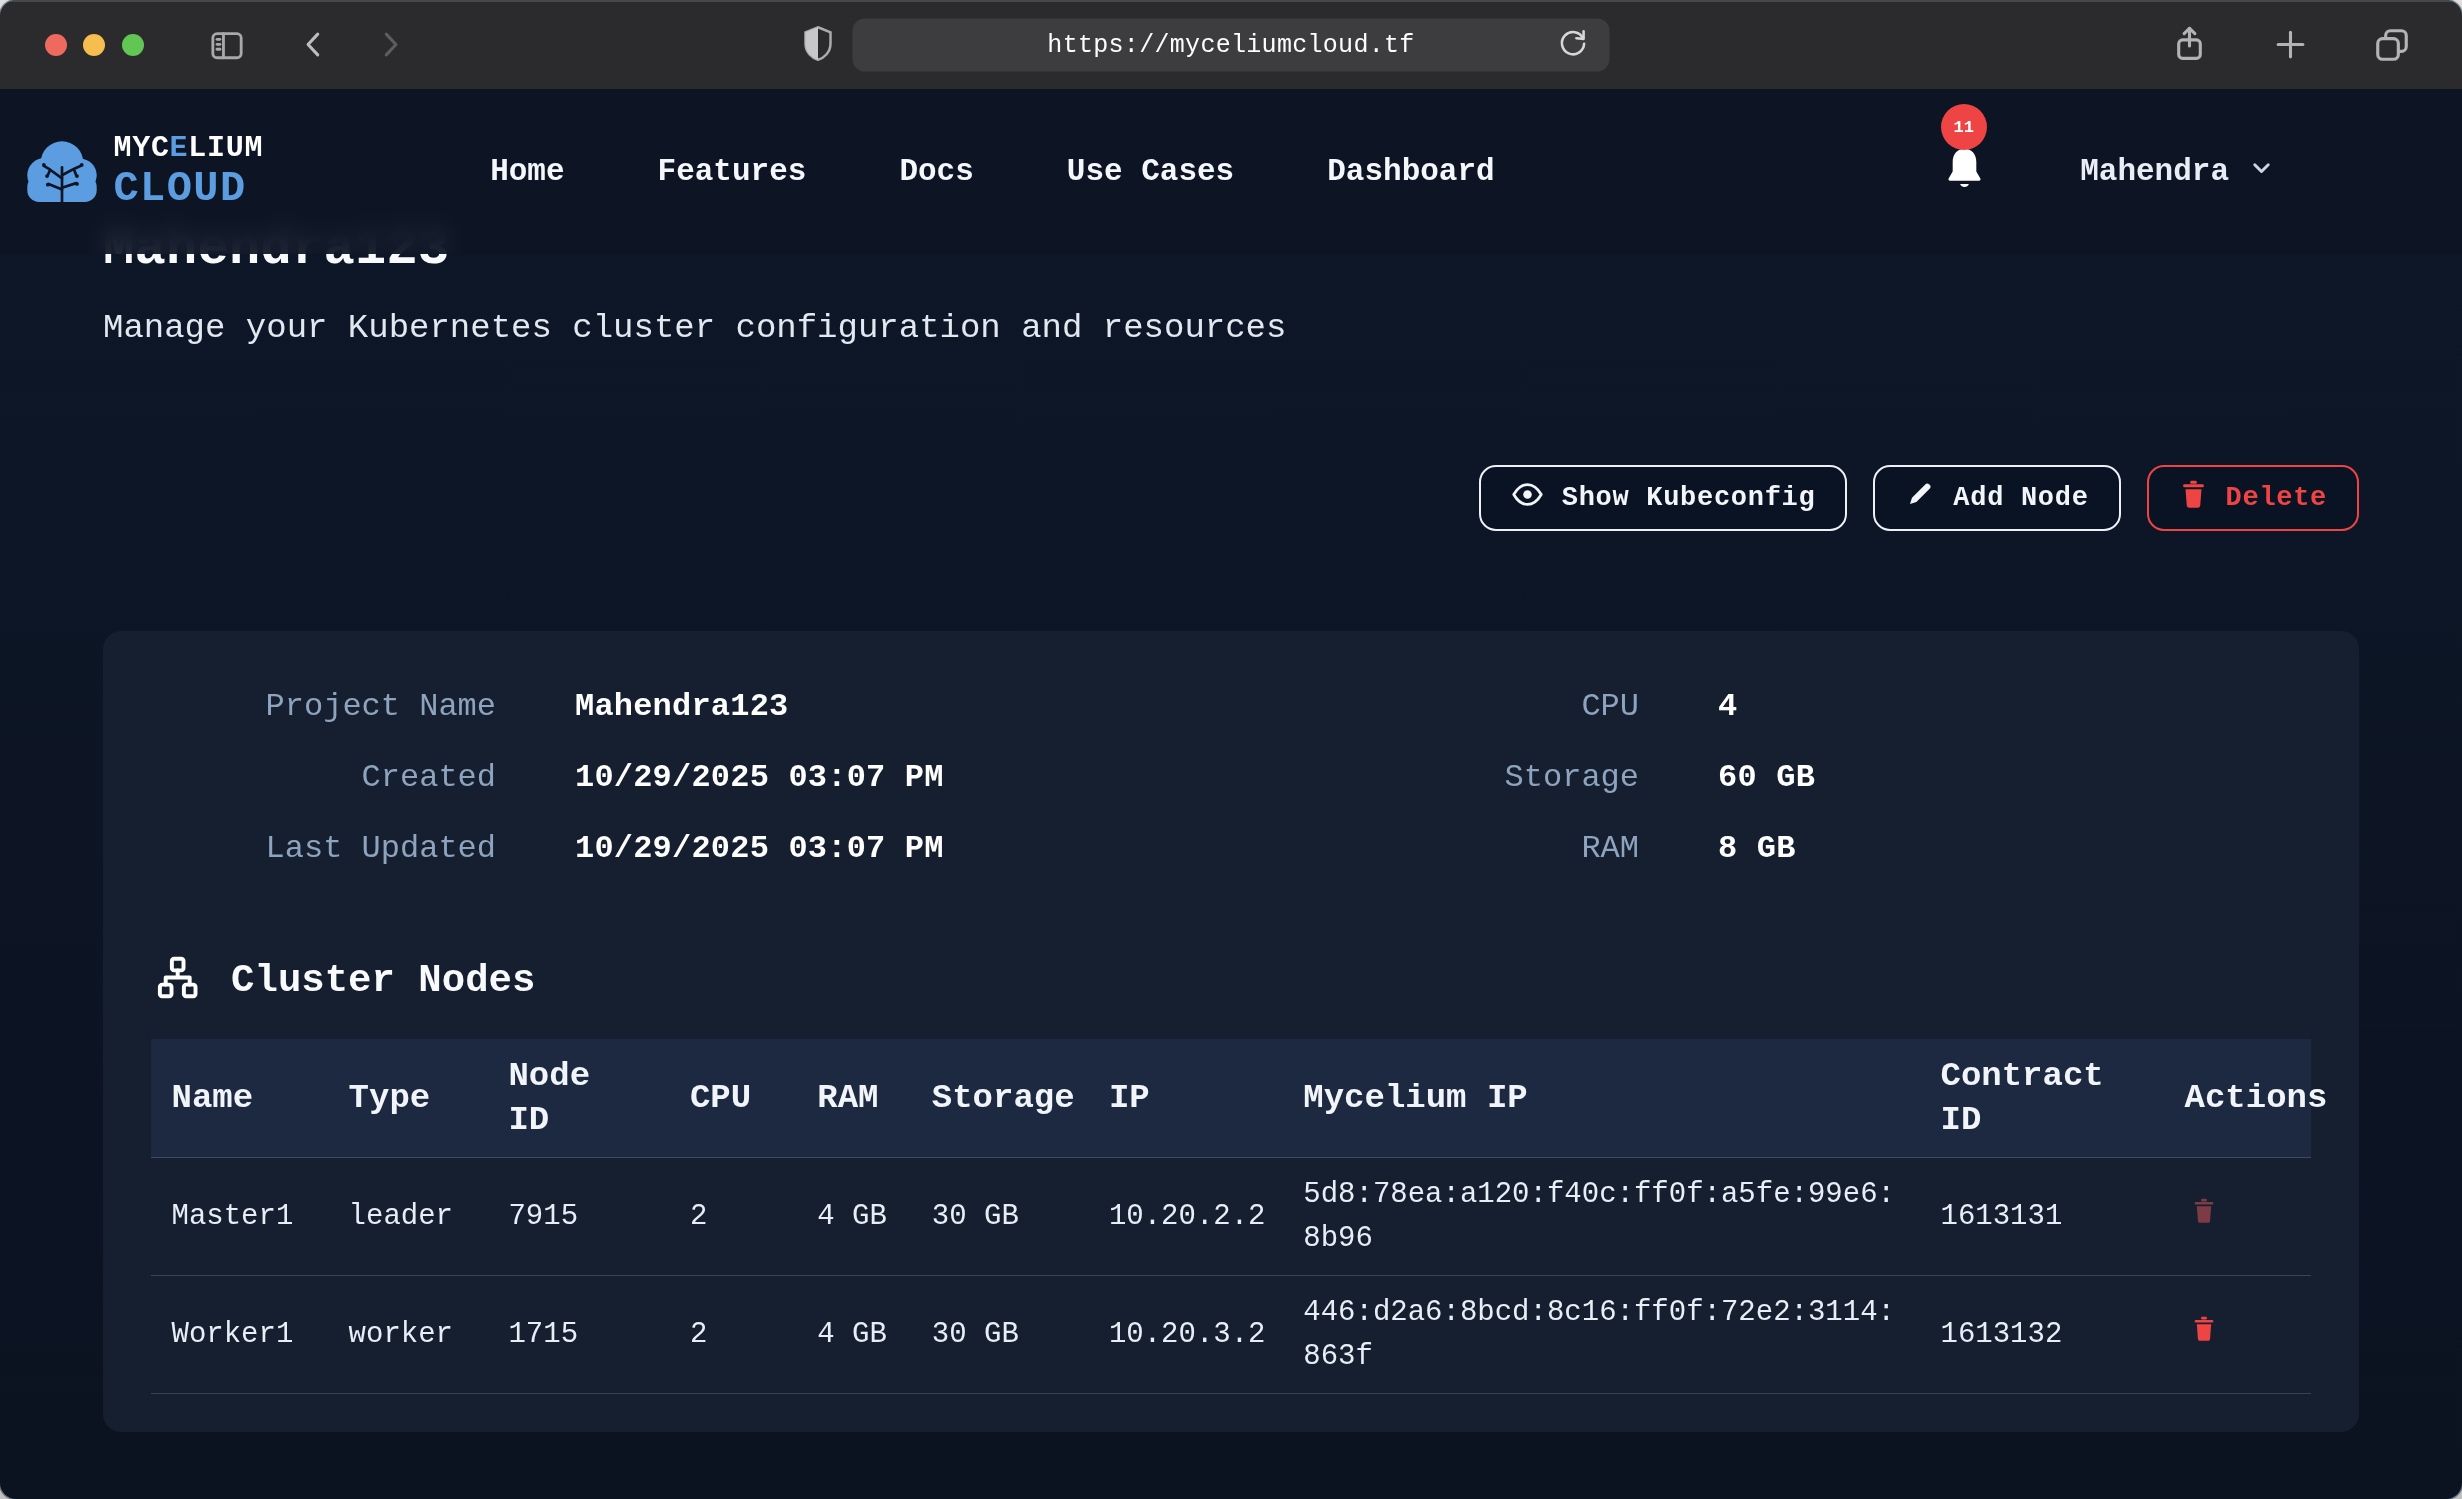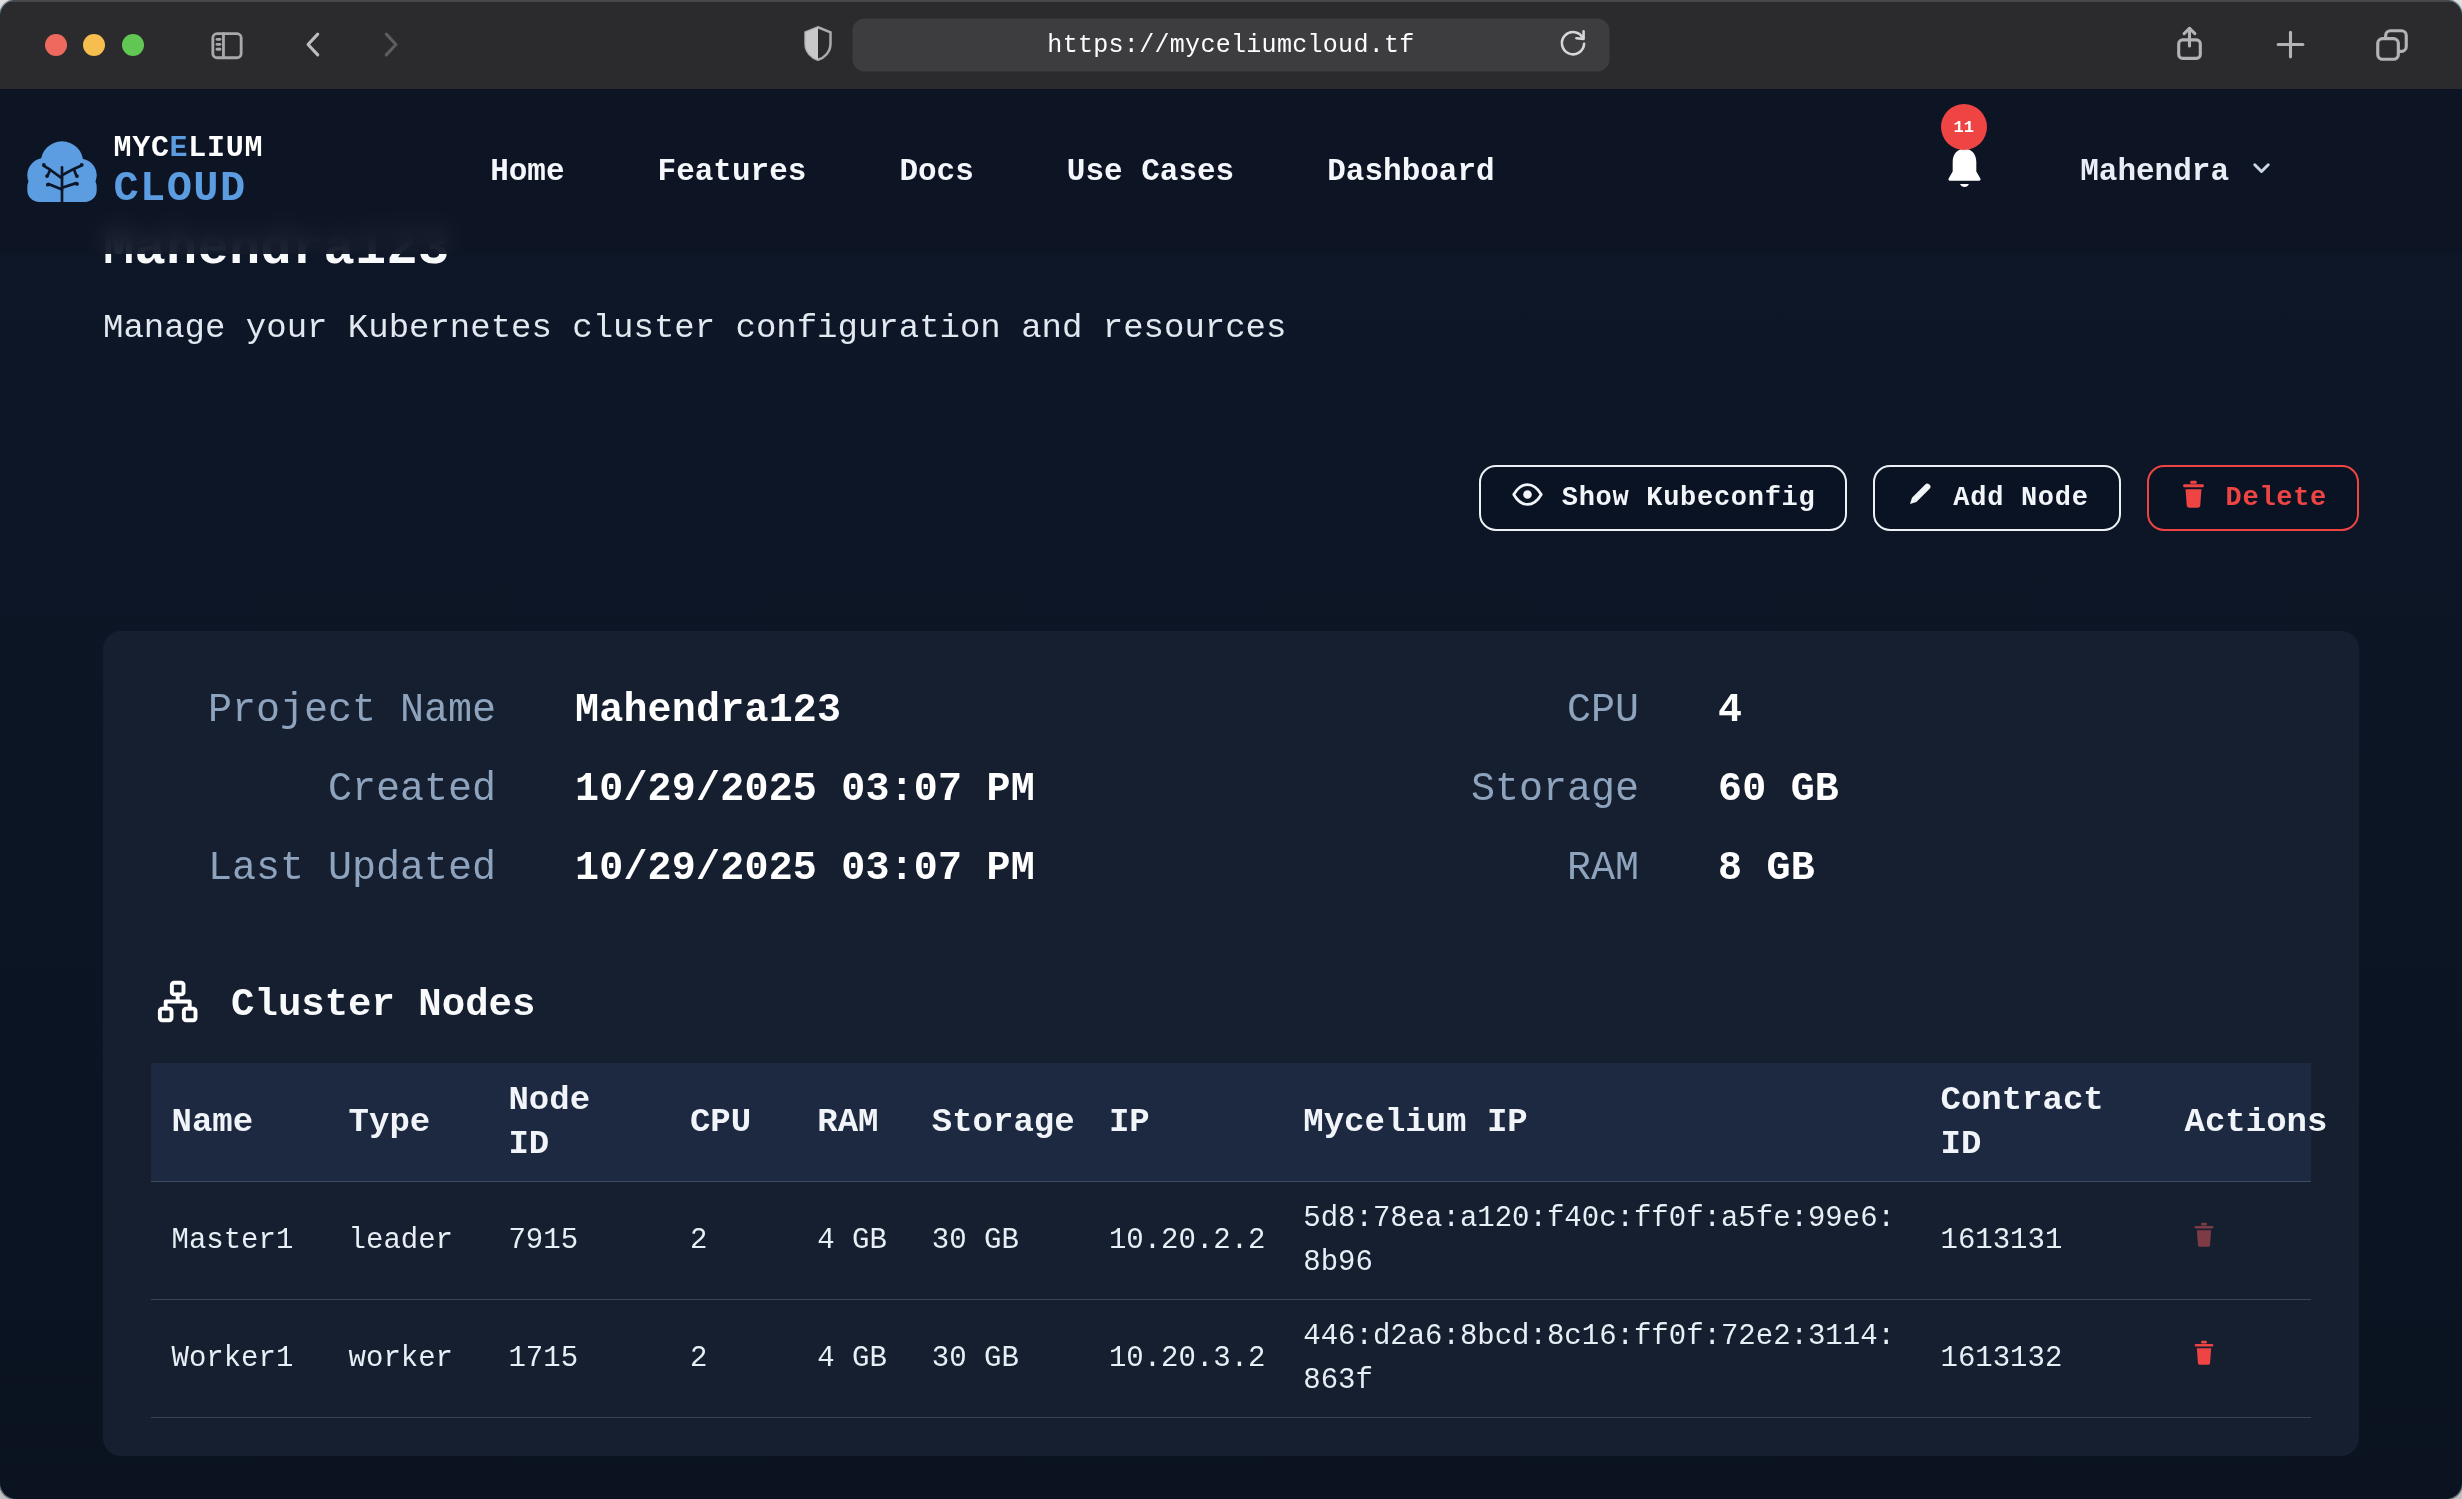--- a/index.html
+++ b/index.html
@@ -75,21 +75,21 @@
     border-radius:17px; border:2.1px solid #edf1f6; background:rgba(10,18,32,.55);
     color:#f2f5f9; font-size:27px; font-weight:700; letter-spacing:0.7px;
     font-family:inherit; cursor:pointer;
   }
   .btn-danger { border-color:#ef4444; color:#ef4444; }
 
   .card { margin-top:100px; background:#161f2f; border-radius:18px; padding:57px 48px 38px; }
 
   .details-grid { display:grid; grid-template-columns:1.22fr 1fr; }
   .detail-col { display:flex; flex-direction:column; gap:34px; }
-  .detail-row { display:flex; align-items:center; font-size:40px; }
+  .detail-row { display:flex; align-items:center; font-size:32px; }
   .detail-label { width:345px; flex:none; text-align:right; margin-right:79px; color:#8ea3bd; font-weight:500; }
   .detail-col.right .detail-label { width:301px; }
   .detail-value { color:#ffffff; font-weight:600; letter-spacing:0.2px; }
 
   .section-head { display:flex; align-items:flex-end; gap:31px; margin-top:88px; padding-left:4.1px; color:#f8fafc; }
   .section-title { font-size:39px; font-weight:700; }
 
   .table-wrap { margin-top:36px; }
   table { width:100%; border-collapse:collapse; table-layout:fixed; }
   thead tr { background:#1d2940; }

